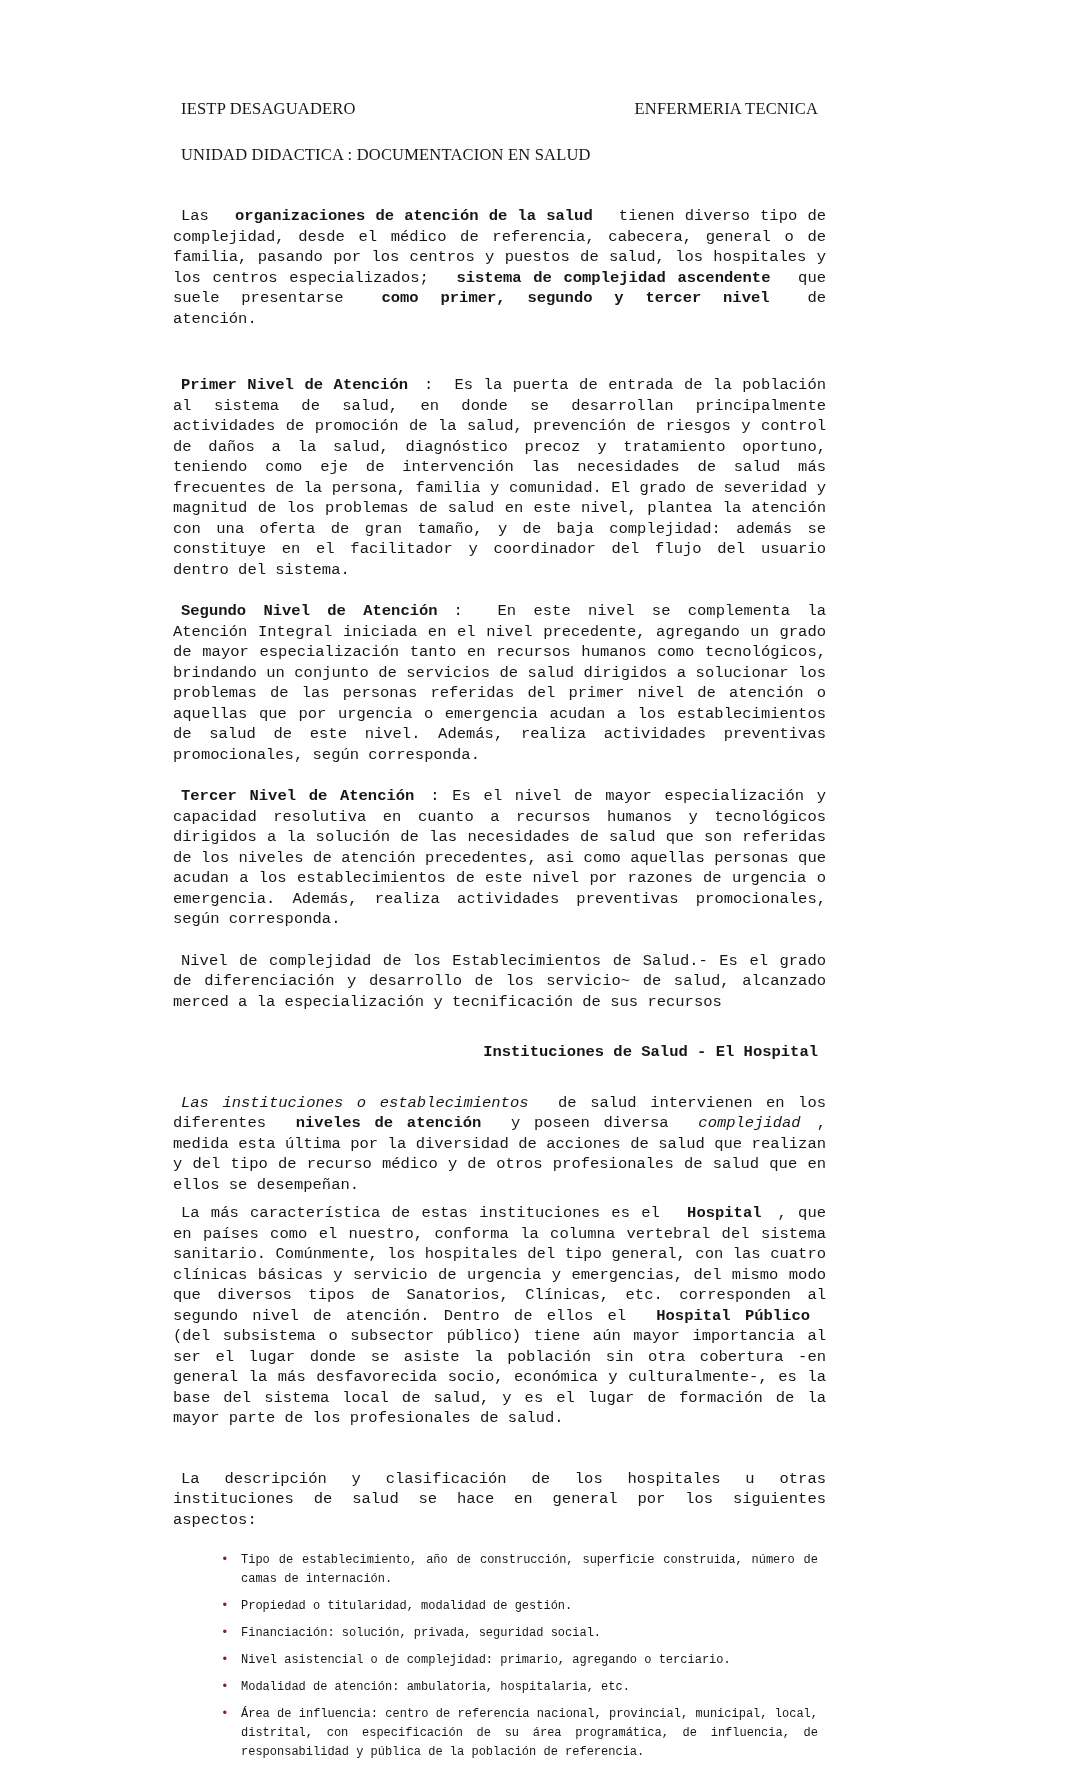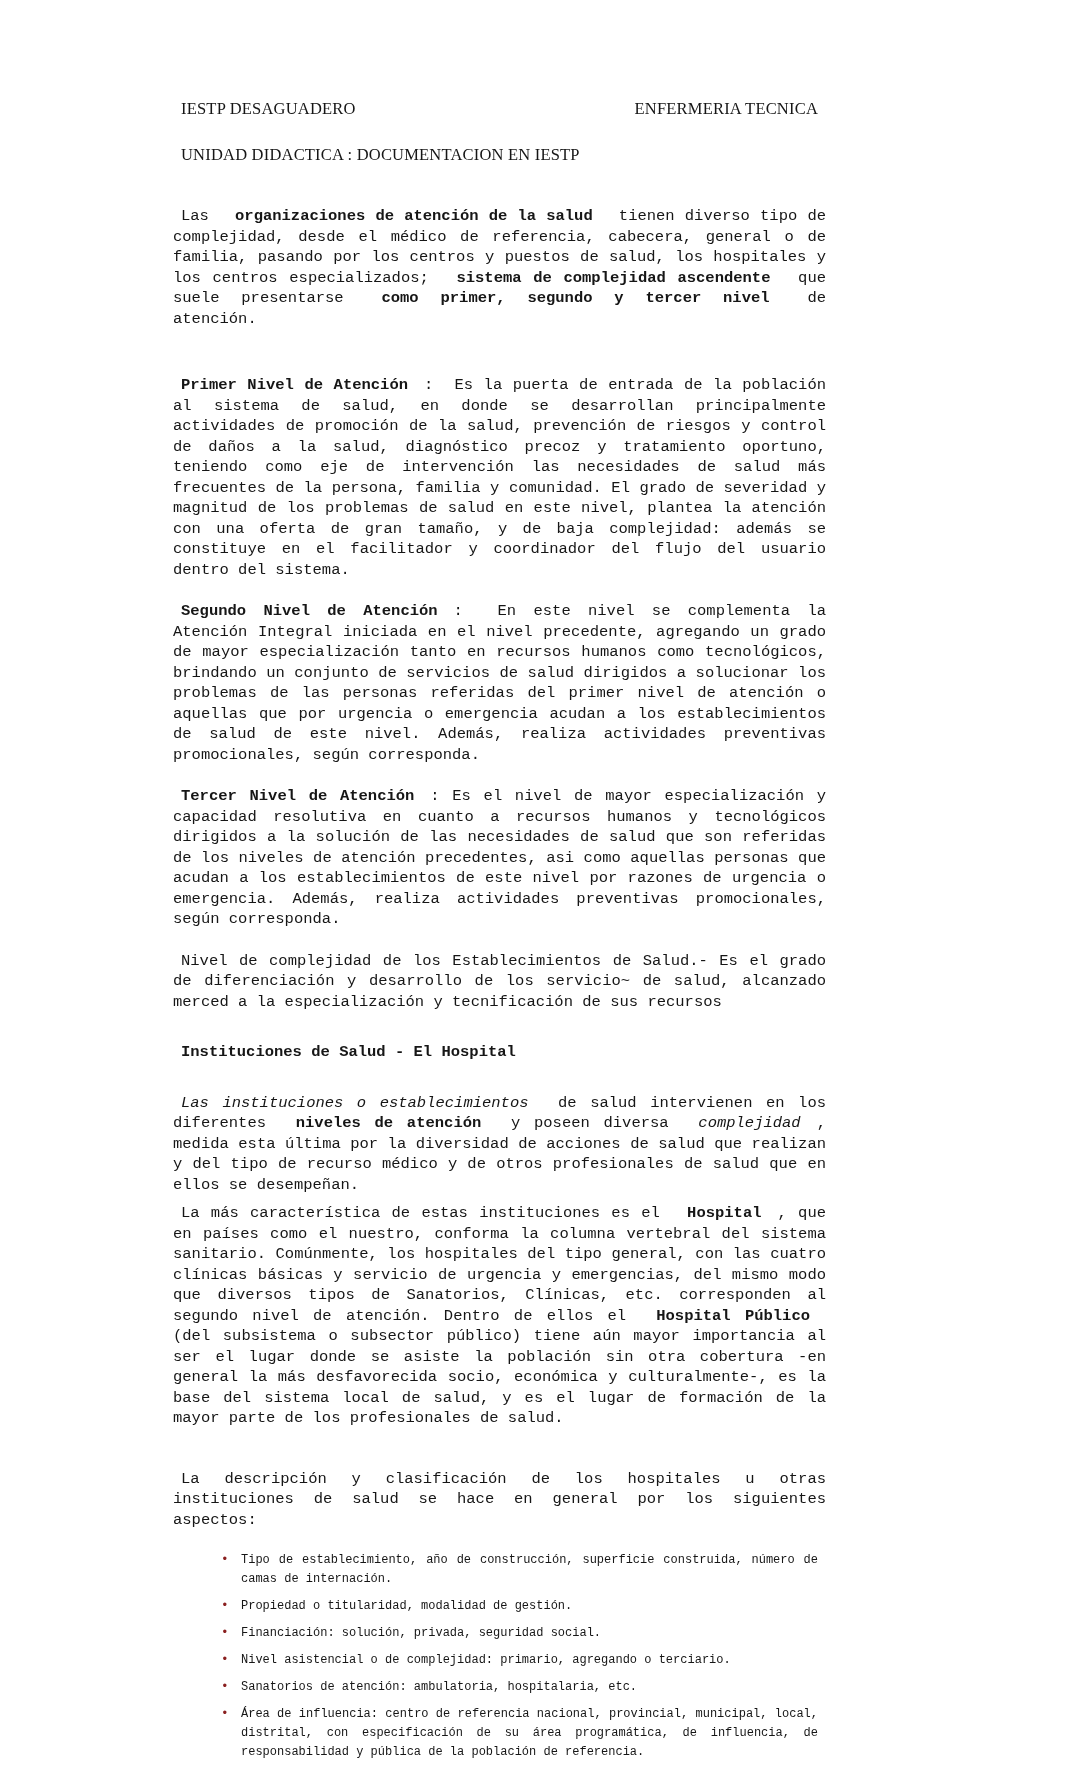--- a/index.html
+++ b/index.html
@@ -23,21 +23,21 @@
     font-size: 16.5px;
     line-height: 22px;
     letter-spacing: 0.2px;
   }
   .doc-body { margin-top: 32px; font-family: Liberation Mono, monospace; }
   .doc-body p {
     font-size: 15.5px;
     line-height: 20.5px;
     text-align: justify;
   }
-  .doc-body p.heading { text-align: left; }
+  .doc-body p.heading { text-align: right; }
   .b { font-weight: 700; }
   .i { font-style: italic; }
   .gap-sm  { margin-top: 21px; }
   .gap-md  { margin-top: 30px; }
   .gap-lg  { margin-top: 46px; }
   .gap-lg2 { margin-top: 40px; }
   .gap-none{ margin-top: 0; }
   ul.bullets {
     list-style: none;
     padding-left: 35px;
@@ -66,40 +66,40 @@
 <body style="color: rgb(22, 22, 22);">
 
 <div class="page">
 
   <header class="doc-header">
     <div class="doc-header-row">
       <span>IESTP DESAGUADERO</span>
       <span>ENFERMERIA TECNICA</span>
     </div>
     <div class="doc-header-row">
-      <span>UNIDAD DIDACTICA : DOCUMENTACION EN IESTP</span>
+      <span>UNIDAD DIDACTICA : DOCUMENTACION EN SALUD</span>
     </div>
   </header>
 
   <main class="doc-body">
       <p class="gap-md"><span>Las </span><span class="b">organizaciones de atención de la salud</span><span> tienen diverso tipo de complejidad, desde el médico de referencia, cabecera, general o de familia, pasando por los centros y puestos de salud, los hospitales y los centros especializados; </span><span class="b">sistema de complejidad ascendente</span><span> que suele presentarse </span><span class="b">como primer, segundo y tercer nivel</span><span> de atención.</span></p>
       <p class="gap-lg"><span class="b">Primer Nivel de Atención</span><span>:&nbsp; Es la puerta de entrada de la población al sistema de salud, en donde se desarrollan principalmente actividades de promoción de la salud, prevención de riesgos y control de daños a la salud, diagnóstico precoz y tratamiento oportuno, teniendo como eje de intervención las necesidades de salud más frecuentes de la persona, familia y comunidad. El grado de severidad y magnitud de los problemas de salud en este nivel, plantea la atención con una oferta de gran tamaño, y de baja complejidad: además se constituye en el facilitador y coordinador del flujo del usuario dentro del sistema.</span></p>
       <p class="gap-sm"><span class="b">Segundo Nivel de Atención</span><span>:&nbsp; En este nivel se complementa la Atención Integral iniciada en el nivel precedente, agregando un grado de mayor especialización tanto en recursos humanos como tecnológicos, brindando un conjunto de servicios de salud dirigidos a solucionar los problemas de las personas referidas del primer nivel de atención o aquellas que por urgencia o emergencia acudan a los establecimientos de salud de este nivel. Además, realiza actividades preventivas promocionales, según corresponda.</span></p>
       <p class="gap-sm"><span class="b">Tercer Nivel de Atención</span><span>: Es el nivel de mayor especialización y capacidad resolutiva en cuanto a recursos humanos y tecnológicos dirigidos a la solución de las necesidades de salud que son referidas de los niveles de atención precedentes, asi como aquellas personas que acudan a los establecimientos de este nivel por razones de urgencia o emergencia. Además, realiza actividades preventivas promocionales, según corresponda.</span></p>
       <p class="gap-sm"><span>Nivel de complejidad de los Establecimientos de Salud.- Es el grado de diferenciación y desarrollo de los servicio~ de salud, alcanzado merced a la especialización y tecnificación de sus recursos</span></p>
       <p class="gap-md heading"><span class="b">Instituciones de Salud - El Hospital</span></p>
       <p class="gap-md"><span class="i">Las instituciones o establecimientos</span><span> de salud intervienen en los diferentes </span><span class="b">niveles de atención</span><span> y poseen diversa </span><span class="i">complejidad</span><span>, medida esta última por la diversidad de acciones de salud que realizan y del tipo de recurso médico y de otros profesionales de salud que en ellos se desempeñan.</span></p>
       <p class="gap-none"><span>La más característica de estas instituciones es el </span><span class="b">Hospital</span><span>, que en países como el nuestro, conforma la columna vertebral del sistema sanitario. Comúnmente, los hospitales del tipo general, con las cuatro clínicas básicas y servicio de urgencia y emergencias, del mismo modo que diversos tipos de Sanatorios, Clínicas, etc. corresponden al segundo nivel de atención. Dentro de ellos el </span><span class="b">Hospital Público</span><span> (del subsistema o subsector público) tiene aún mayor importancia al ser el lugar donde se asiste la población sin otra cobertura -en general la más desfavorecida socio, económica y culturalmente-, es la base del sistema local de salud, y es el lugar de formación de la mayor parte de los profesionales de salud.</span></p>
       <p class="gap-lg2"><span>La descripción y clasificación de los hospitales u otras instituciones de salud se hace en general por los siguientes aspectos:</span></p>
       <ul class="bullets gap-sm">
         <li>Tipo de establecimiento, año de construcción, superficie construida, número de camas de internación.</li>
         <li>Propiedad o titularidad, modalidad de gestión.</li>
         <li>Financiación: solución, privada, seguridad social.</li>
         <li>Nivel asistencial o de complejidad: primario, agregando o terciario.</li>
-        <li>Sanatorios de atención: ambulatoria, hospitalaria, etc.</li>
+        <li>Modalidad de atención: ambulatoria, hospitalaria, etc.</li>
         <li>Área de influencia: centro de referencia nacional, provincial, municipal, local, distrital, con especificación de su área programática, de influencia, de responsabilidad y pública de la población de referencia.</li>
       </ul>
     </main>
 
   <footer class="doc-footer">
     <div class="page-number">4</div>
     <div class="docente">Docente: Lic. Dentro María Quispe Ramos</div>
   </footer>
 
 </div>

